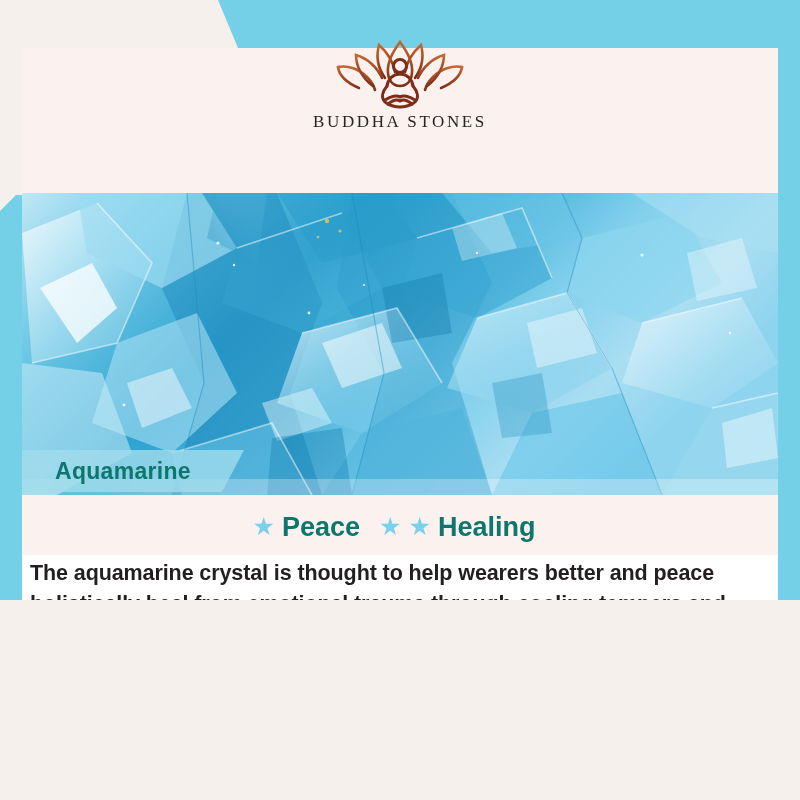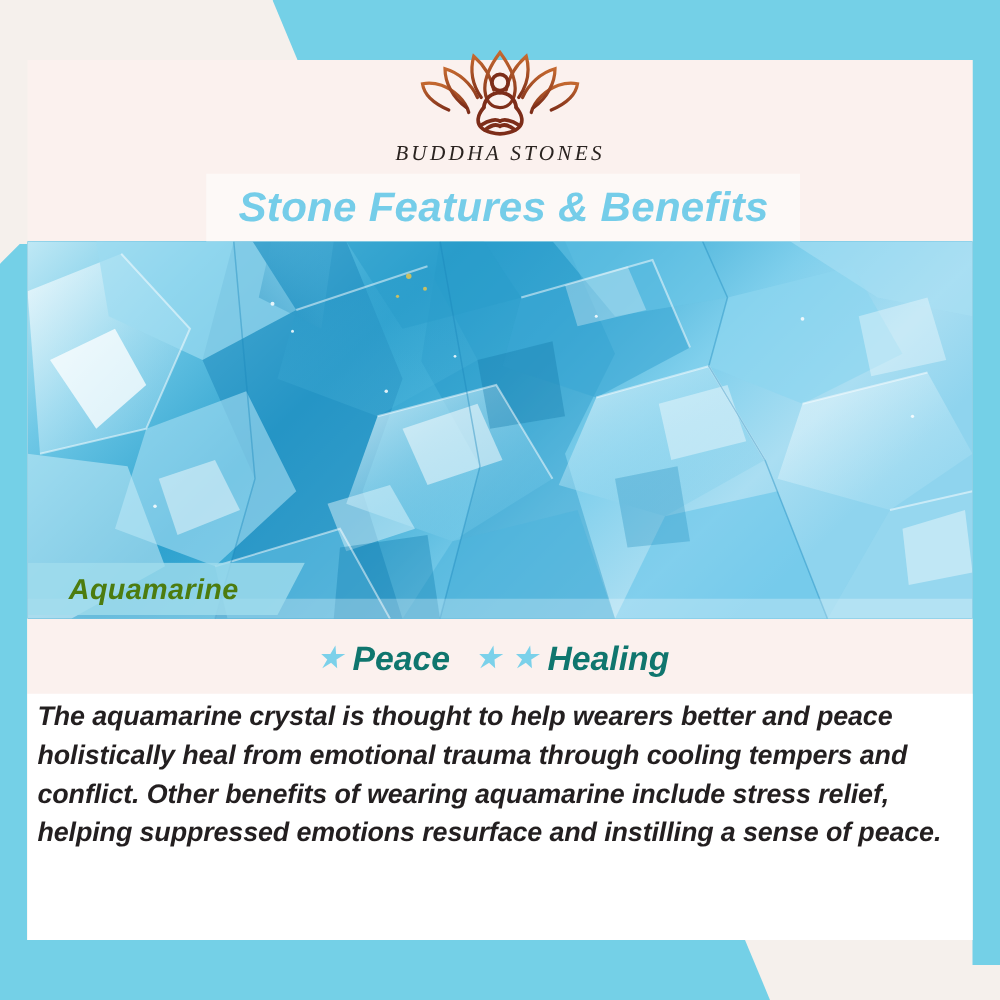--- a/index.html
+++ b/index.html
@@ -6,24 +6,23 @@
   html,body{ width:800px; height:800px; }
   body{
     font-family:"Liberation Sans", sans-serif;
     background:#f5f0ec;
     overflow:hidden;
     position:relative;
   }
 
   .poster{
     position:absolute; inset:0;
-    width:800px; height:800px;
+    width:800px; height:600px;
     background:#f5f0ec;
     overflow:hidden;
-    font-style:italic;
   }
 
   
   .band-top{
     position:absolute;
     top:0; left:0; width:800px; height:48px;
     background:#74d0e7;
     clip-path: polygon(218px 0, 800px 0, 800px 48px, 238px 48px);
     z-index:1;
   }
@@ -108,21 +107,21 @@
   .stone-tag{
     position:absolute;
     left:22px; top:450px;
     width:222px; height:42px;
     background:rgba(160,220,236,.80);
     clip-path: polygon(0 0, 222px 0, 200px 42px, 0 42px);
     z-index:7;
     display:flex; align-items:center;
   }
   .stone-tag-label{
-    color:#4d7c0f;
+    color:#0f766e;
     font-size:23px;
     font-weight:700;
     letter-spacing:.3px;
     padding-left:33px;
   }
 
   
   .keywords{
     position:absolute;
     left:22px; top:512px; width:756px;
@@ -214,23 +213,20 @@
           <path d="M62 52 C57 58 56 64 60 68 C64 72 72 73 75 73 C78 73 86 72 90 68 C94 64 93 58 88 52"></path>
 
           <path d="M60 66 C66 62 72 61 75 63 C78 61 84 62 90 66"></path>
           <path d="M63 70 C68 66 72 65 75 67 C78 65 82 66 87 70"></path>
         </g>
       </svg>
     </div>
     <div class="brand">BUDDHA STONES</div>
   </div>
 
-  <div class="title-panel">
-    <div class="title-text">Stone Features &amp; Benefits</div>
-  </div>
 
   <div class="photo">
     <svg viewBox="0 0 756 302" preserveAspectRatio="none" aria-hidden="true">
       <defs>
         <linearGradient id="bgG" x1="0" y1="0" x2="1" y2="0.4">
           <stop offset="0" stop-color="#bfe8f5"></stop>
           <stop offset="0.18" stop-color="#6fc8e6"></stop>
           <stop offset="0.40" stop-color="#2ea2cf"></stop>
           <stop offset="0.55" stop-color="#46b0d8"></stop>
           <stop offset="0.72" stop-color="#7fcfec"></stop>

